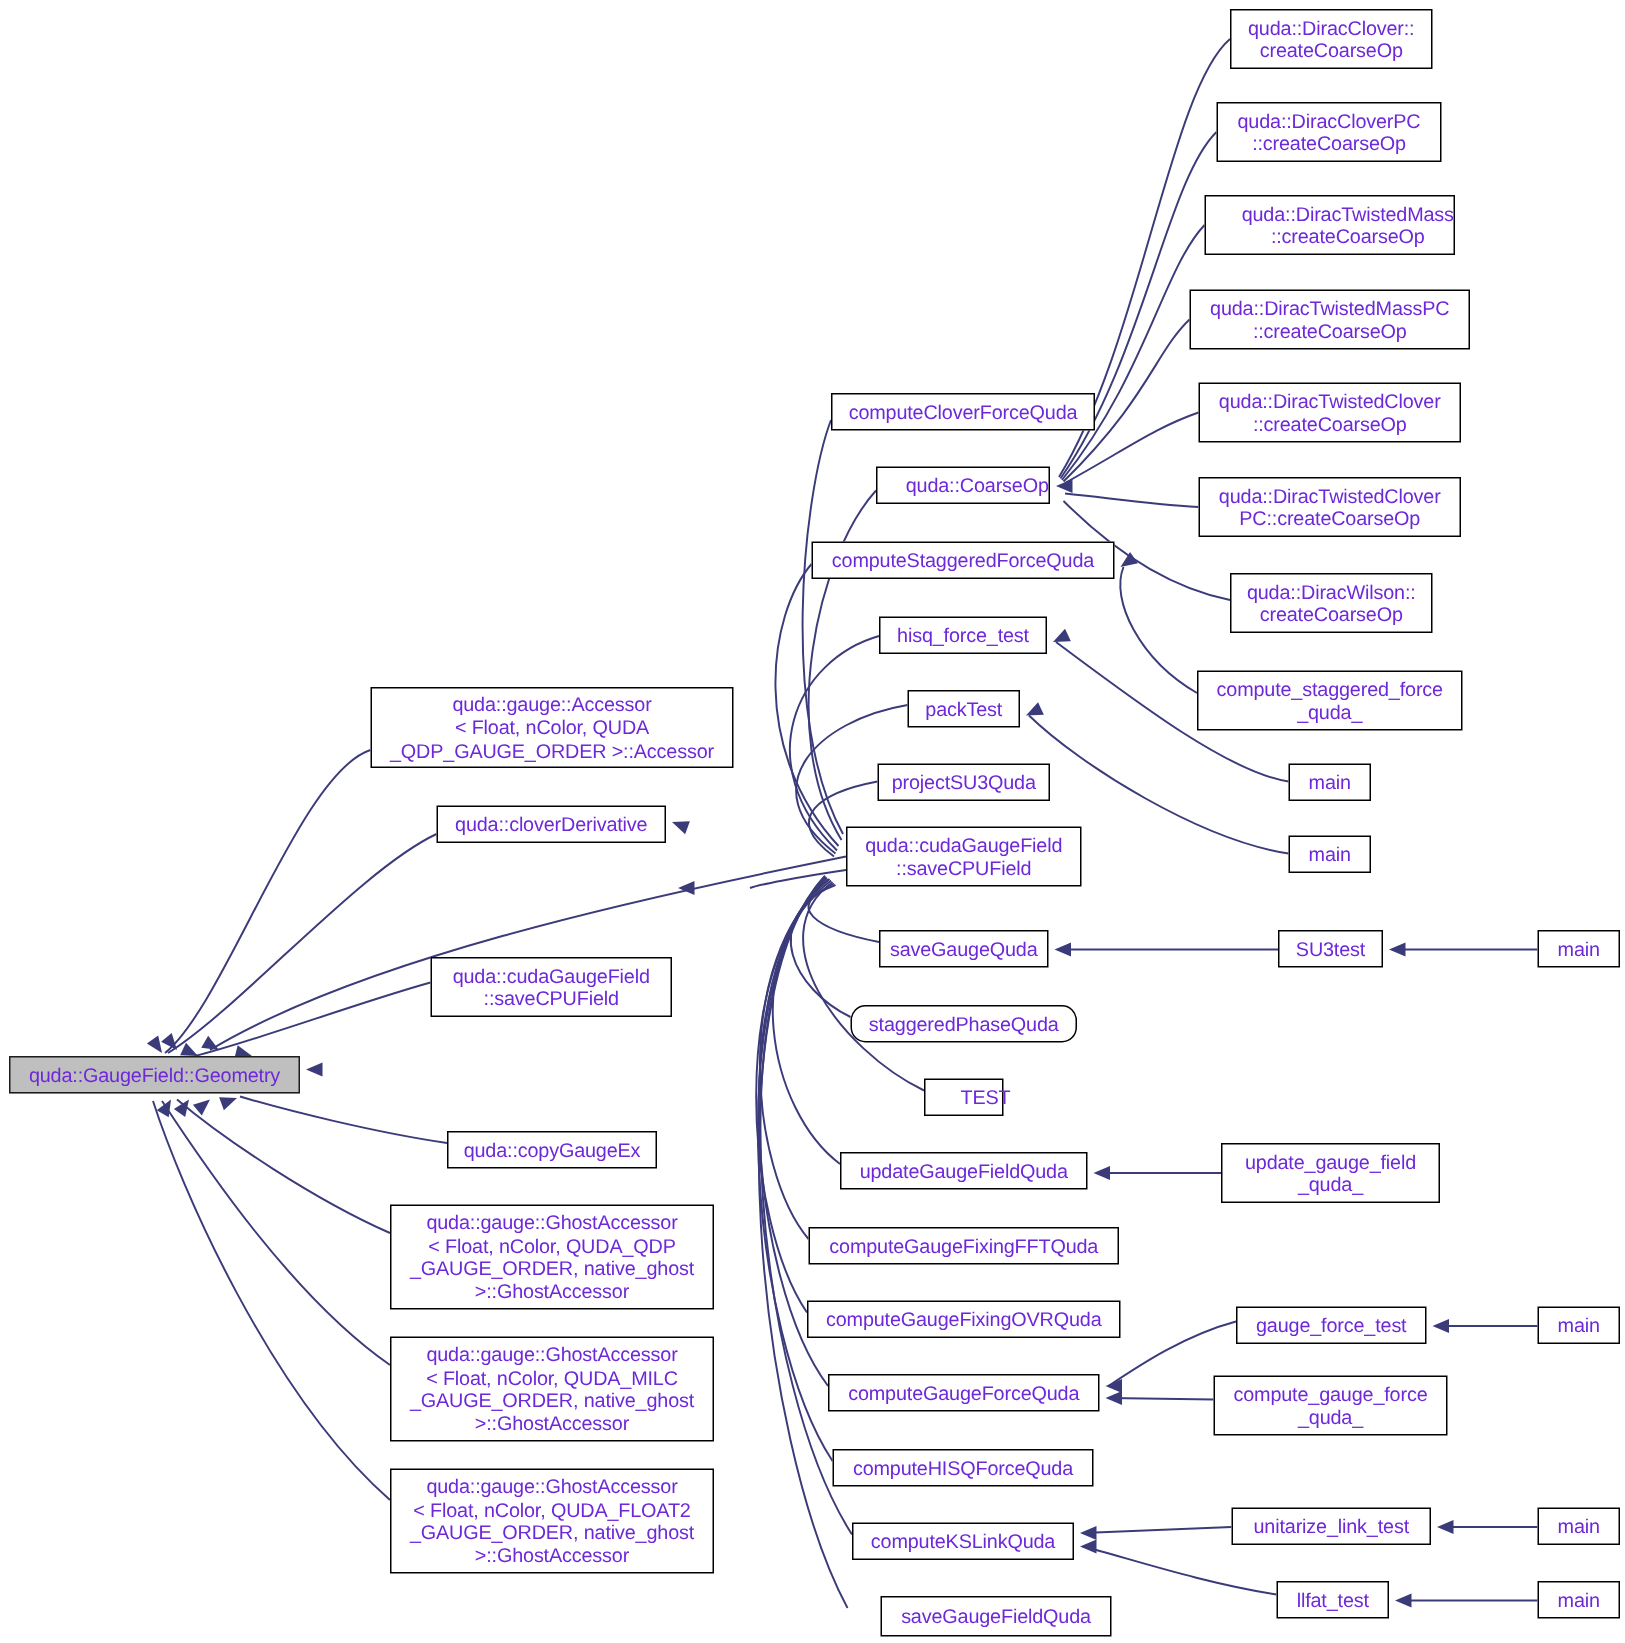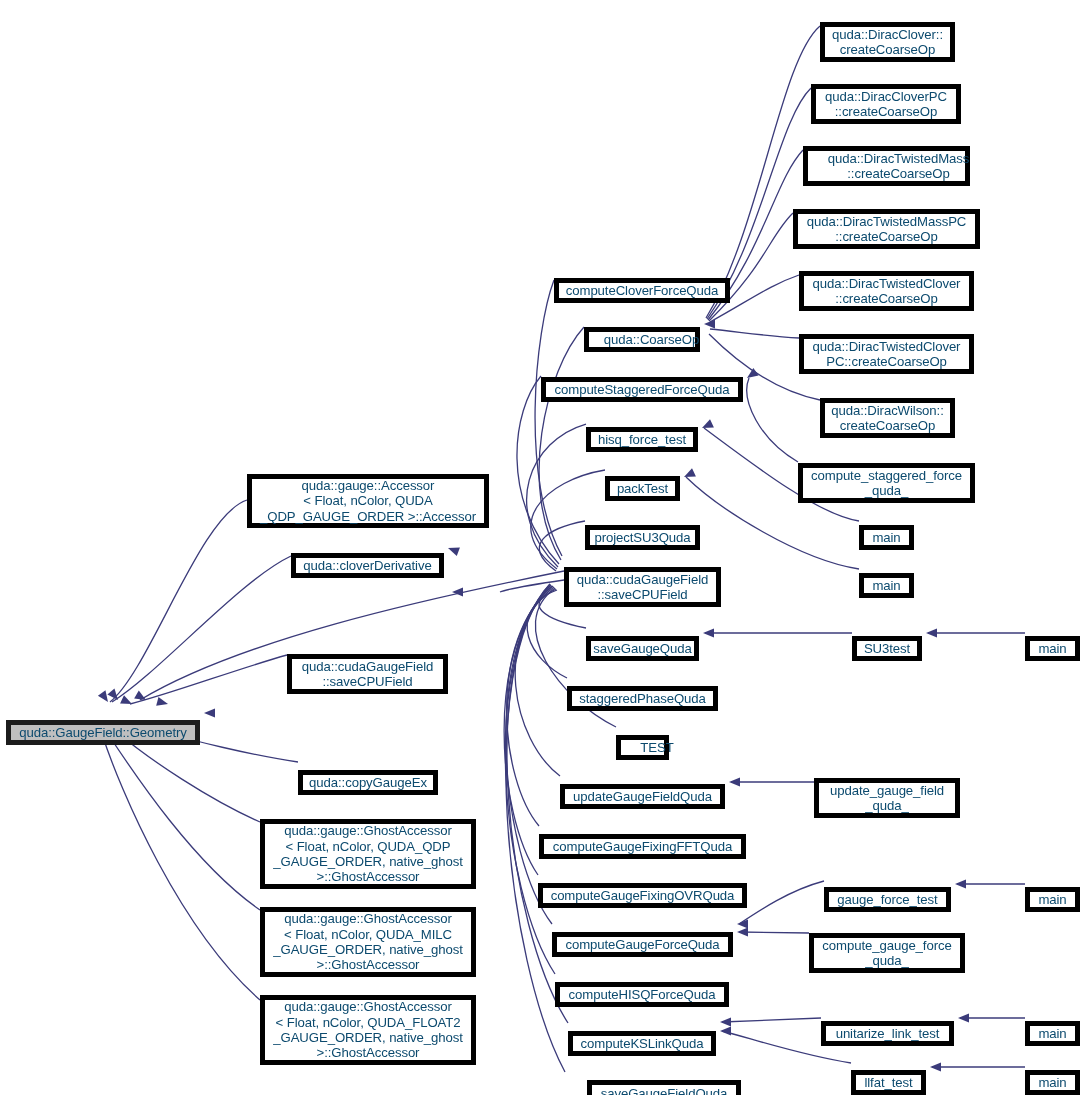--- a/index.html
+++ b/index.html
@@ -1,27 +1,27 @@
 <!DOCTYPE html>
 <html><head>
 <meta charset="utf-8">
 <style>
   html,body{margin:0;padding:0;background:#ffffff;}
   body{width:1083px;height:1095px;position:relative;
        font-family:"Liberation Sans","DejaVu Sans",sans-serif;
        -webkit-font-smoothing:antialiased;}
   #graph{position:absolute;left:0;top:0;width:1083px;height:1095px;}
   .node-box{position:absolute;box-sizing:border-box;
-            border:5px solid #000000;
+            border:1px solid #000000;
             background:#ffffff;
             display:flex;align-items:center;justify-content:center;
             text-align:center;
-            font-size:13.2px;line-height:15.4px;color:#0c4a6e;
+            font-size:13.2px;line-height:15.4px;color:#6d28d9;
             white-space:pre-line;
-            letter-spacing:-0.1px;margin-top:16px;}
+            letter-spacing:-0.1px;}
   .node-box.root{background:#bfbfbf;border-color:#1c1c1c;}
   .node-label{display:block;padding:0 4px;}
   svg{position:absolute;left:0;top:0;overflow:visible;}
 </style>
 </head>
 <body>
 
 <div id="graph">
   <svg id="edges" width="1083" height="1095">
       <path d="M247,500 C200,515 150,670 110,702" fill="none" stroke="#3b3b7a" stroke-width="1.3"></path>
@@ -119,21 +119,21 @@
 &gt;::GhostAccessor</span></div>
       <div class="node-box" style="left: 554px; top: 262px; width: 176px; height: 25px;"><span class="node-label">computeCloverForceQuda</span></div>
       <div class="node-box" style="left: 584px; top: 311px; width: 116px; height: 25px; padding-left: 19px;"><span class="node-label">quda::CoarseOp</span></div>
       <div class="node-box" style="left: 541px; top: 361px; width: 202px; height: 25px;"><span class="node-label">computeStaggeredForceQuda</span></div>
       <div class="node-box" style="left: 586px; top: 411px; width: 112px; height: 25px;"><span class="node-label">hisq_force_test</span></div>
       <div class="node-box" style="left: 605px; top: 460px; width: 75px; height: 25px;"><span class="node-label">packTest</span></div>
       <div class="node-box" style="left: 585px; top: 509px; width: 115px; height: 25px;"><span class="node-label">projectSU3Quda</span></div>
       <div class="node-box" style="left: 564px; top: 551px; width: 157px; height: 40px;"><span class="node-label">quda::cudaGaugeField
 ::saveCPUField</span></div>
       <div class="node-box" style="left: 586px; top: 620px; width: 113px; height: 25px;"><span class="node-label">saveGaugeQuda</span></div>
-      <div class="node-box" style="left: 567px; top: 670px; width: 151px; height: 25px;"><span class="node-label">staggeredPhaseQuda</span></div>
+      <div class="node-box" style="left: 567px; top: 670px; width: 151px; height: 25px; border-radius: 10px;"><span class="node-label">staggeredPhaseQuda</span></div>
       <div class="node-box" style="left: 616px; top: 719px; width: 53px; height: 25px; padding-left: 29px;"><span class="node-label">TEST</span></div>
       <div class="node-box" style="left: 560px; top: 768px; width: 165px; height: 25px;"><span class="node-label">updateGaugeFieldQuda</span></div>
       <div class="node-box" style="left: 539px; top: 818px; width: 207px; height: 25px; align-items: center;"><span class="node-label">computeGaugeFixingFFTQuda</span></div>
       <div class="node-box" style="left: 538px; top: 867px; width: 209px; height: 25px;"><span class="node-label">computeGaugeFixingOVRQuda</span></div>
       <div class="node-box" style="left: 552px; top: 916px; width: 181px; height: 25px;"><span class="node-label">computeGaugeForceQuda</span></div>
       <div class="node-box" style="left: 555px; top: 966px; width: 174px; height: 25px;"><span class="node-label">computeHISQForceQuda</span></div>
       <div class="node-box" style="left: 568px; top: 1015px; width: 148px; height: 25px;"><span class="node-label">computeKSLinkQuda</span></div>
       <div class="node-box" style="left: 587px; top: 1064px; width: 154px; height: 27px;"><span class="node-label">saveGaugeFieldQuda</span></div>
       <div class="node-box" style="left: 820px; top: 6px; width: 135px; height: 40px;"><span class="node-label">quda::DiracClover::
 createCoarseOp</span></div>

